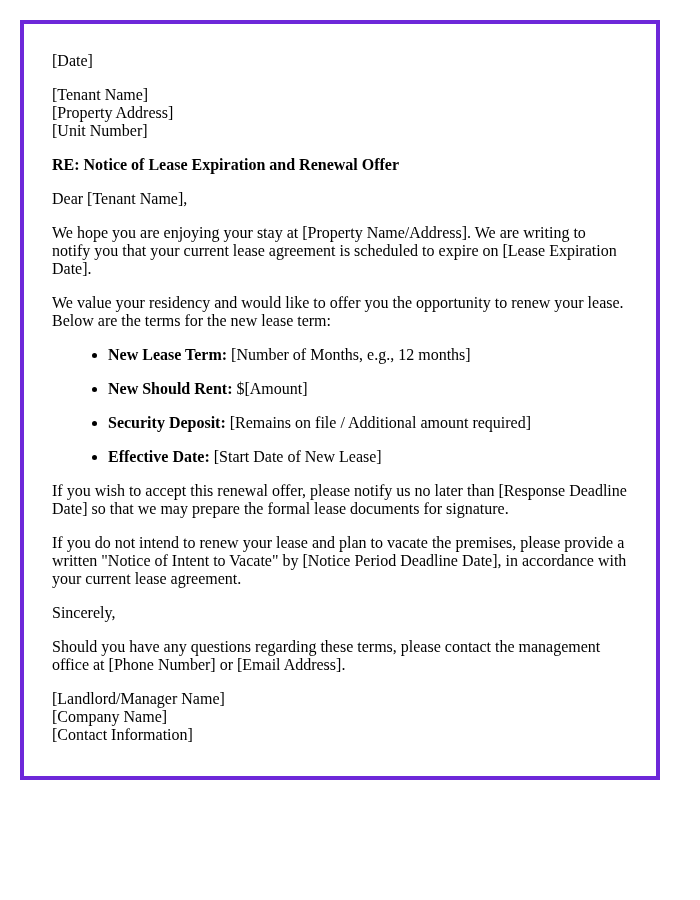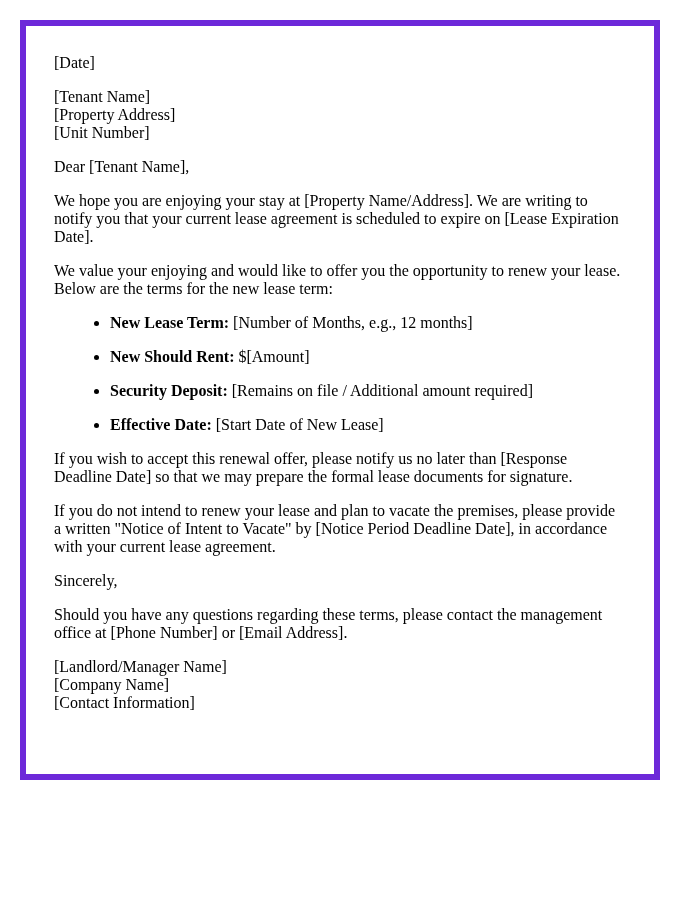--- a/index.html
+++ b/index.html
@@ -1,21 +1,21 @@
 <!DOCTYPE html>
 <html><head>
   <meta charset="utf-8">
   <style>
     html, body { margin: 0; padding: 0; background: #ffffff; }
     body { width: 700px; height: 900px; position: relative; }
     .page {
       position: absolute;
       left: 20px; top: 20px;
       width: 640px; height: 760px;
-      border: 6px solid #6d28d9;
+      border: 4px solid #6d28d9;
       box-sizing: border-box;
       padding: 28px 28px 0 28px;
       font-family: "Liberation Serif", serif;
       font-size: 16px;
       line-height: 18px;
       color: #000000;
     }
     p { margin: 0 0 16px 0; }
     .block { margin: 0 0 16px 0; }
     .line { display: block; }
@@ -29,25 +29,26 @@
 
 <div class="page">
   <p>[Date]</p>
 
   <div class="block">
     <span class="line">[Tenant Name]</span>
     <span class="line">[Property Address]</span>
     <span class="line">[Unit Number]</span>
   </div>
 
+  <p class="re">RE: Notice of Lease Expiration and Renewal Offer</p>
 
   <p>Dear [Tenant Name],</p>
 
   <p>We hope you are enjoying your stay at [Property Name/Address]. We are writing to notify you that your current lease agreement is scheduled to expire on [Lease Expiration Date].</p>
-  <p>We value your enjoying and would like to offer you the opportunity to renew your lease. Below are the terms for the new lease term:</p>
+  <p>We value your residency and would like to offer you the opportunity to renew your lease. Below are the terms for the new lease term:</p>
 
   <ul>
     <li><b>New Lease Term:</b><span> [Number of Months, e.g., 12 months]</span></li>
     <li><b>New Should Rent:</b><span> $[Amount]</span></li>
     <li><b>Security Deposit:</b><span> [Remains on file / Additional amount required]</span></li>
     <li><b>Effective Date:</b><span> [Start Date of New Lease]</span></li>
   </ul>
 
   <p>If you wish to accept this renewal offer, please notify us no later than [Response Deadline Date] so that we may prepare the formal lease documents for signature.</p>
   <p>If you do not intend to renew your lease and plan to vacate the premises, please provide a written "Notice of Intent to Vacate" by [Notice Period Deadline Date], in accordance with your current lease agreement.</p>

